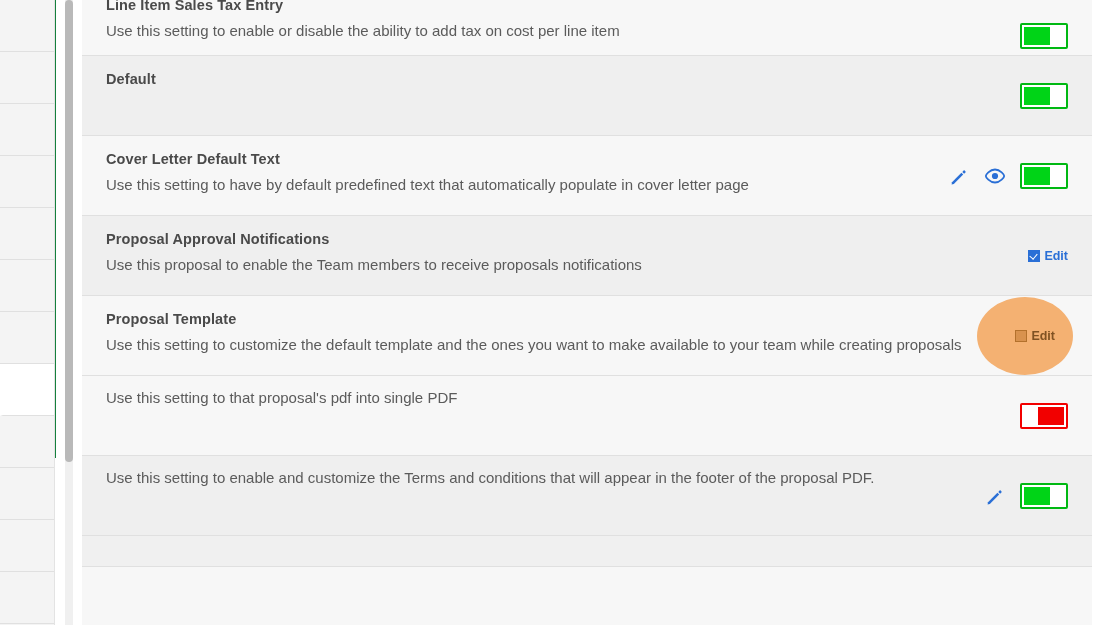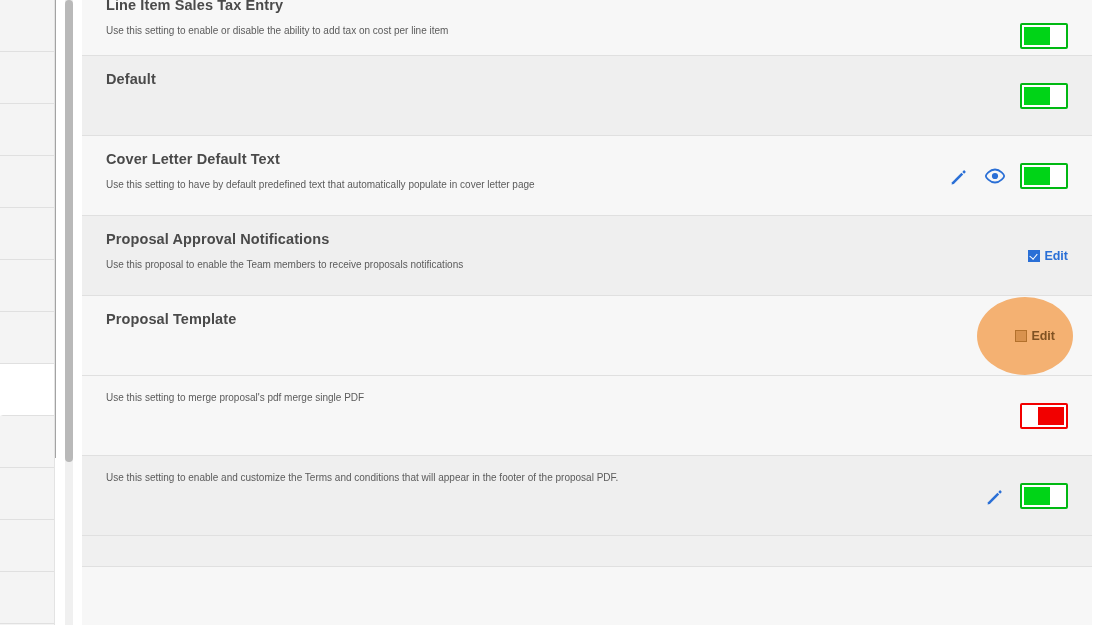--- a/index.html
+++ b/index.html
@@ -11,21 +11,21 @@
     height: 625px;
     overflow: hidden;
     background: #ffffff;
     font-family: "Liberation Sans", sans-serif;
     color: #333333;
   }
   #app {
     position: relative;
     width: 1120px;
     height: 458px;
-    background: #a3a3a3;
+    background: #15803d;
   }
 
   
   .left-strip {
     position: absolute;
     left: 0;
     top: 0;
     width: 55px;
     height: 625px;
     background: #f4f4f4;
@@ -100,21 +100,21 @@
 
   .setting-title {
     font-size: 14.5px;
     font-weight: bold;
     color: #4a4a4a;
     letter-spacing: 0.1px;
     margin: 0 0 9px 0;
     line-height: 18px;
   }
   .setting-desc {
-    font-size: 10px;
+    font-size: 15px;
     color: #5b5b5b;
     margin: 0;
     line-height: 16px;
   }
 
   
   .controls {
     position: absolute;
     right: 0;
     top: 50%;
@@ -334,33 +334,34 @@
             <span class="edit-box"></span>
             <span>Edit</span>
           </span>
         </div>
       </div>
     </div>
 
     <div class="card">
       <div class="row-inner">
         <div class="setting-title">Proposal Template</div>
+        <div class="setting-desc">Use this setting to customize the default template and the ones you want to make available to your team while creating proposals</div>
         <div class="highlight-blob">
           <span class="blob-link">
             <span class="blob-box"></span>
             <span>Edit</span>
           </span>
         </div>
       </div>
     </div>
 
 
     <div class="card">
       <div class="row-inner">
-        <div class="setting-desc">Use this setting to merge proposal's pdf merge single PDF</div>
+        <div class="setting-desc">Use this setting to that proposal's pdf into single PDF</div>
         <div class="controls">
           <span class="toggle off"></span>
         </div>
       </div>
     </div>
 
     <div class="card alt">
       <div class="row-inner">
         <div class="setting-desc">Use this setting to enable and customize the Terms and conditions that will appear in the footer of the proposal PDF.</div>
         <div class="controls">

